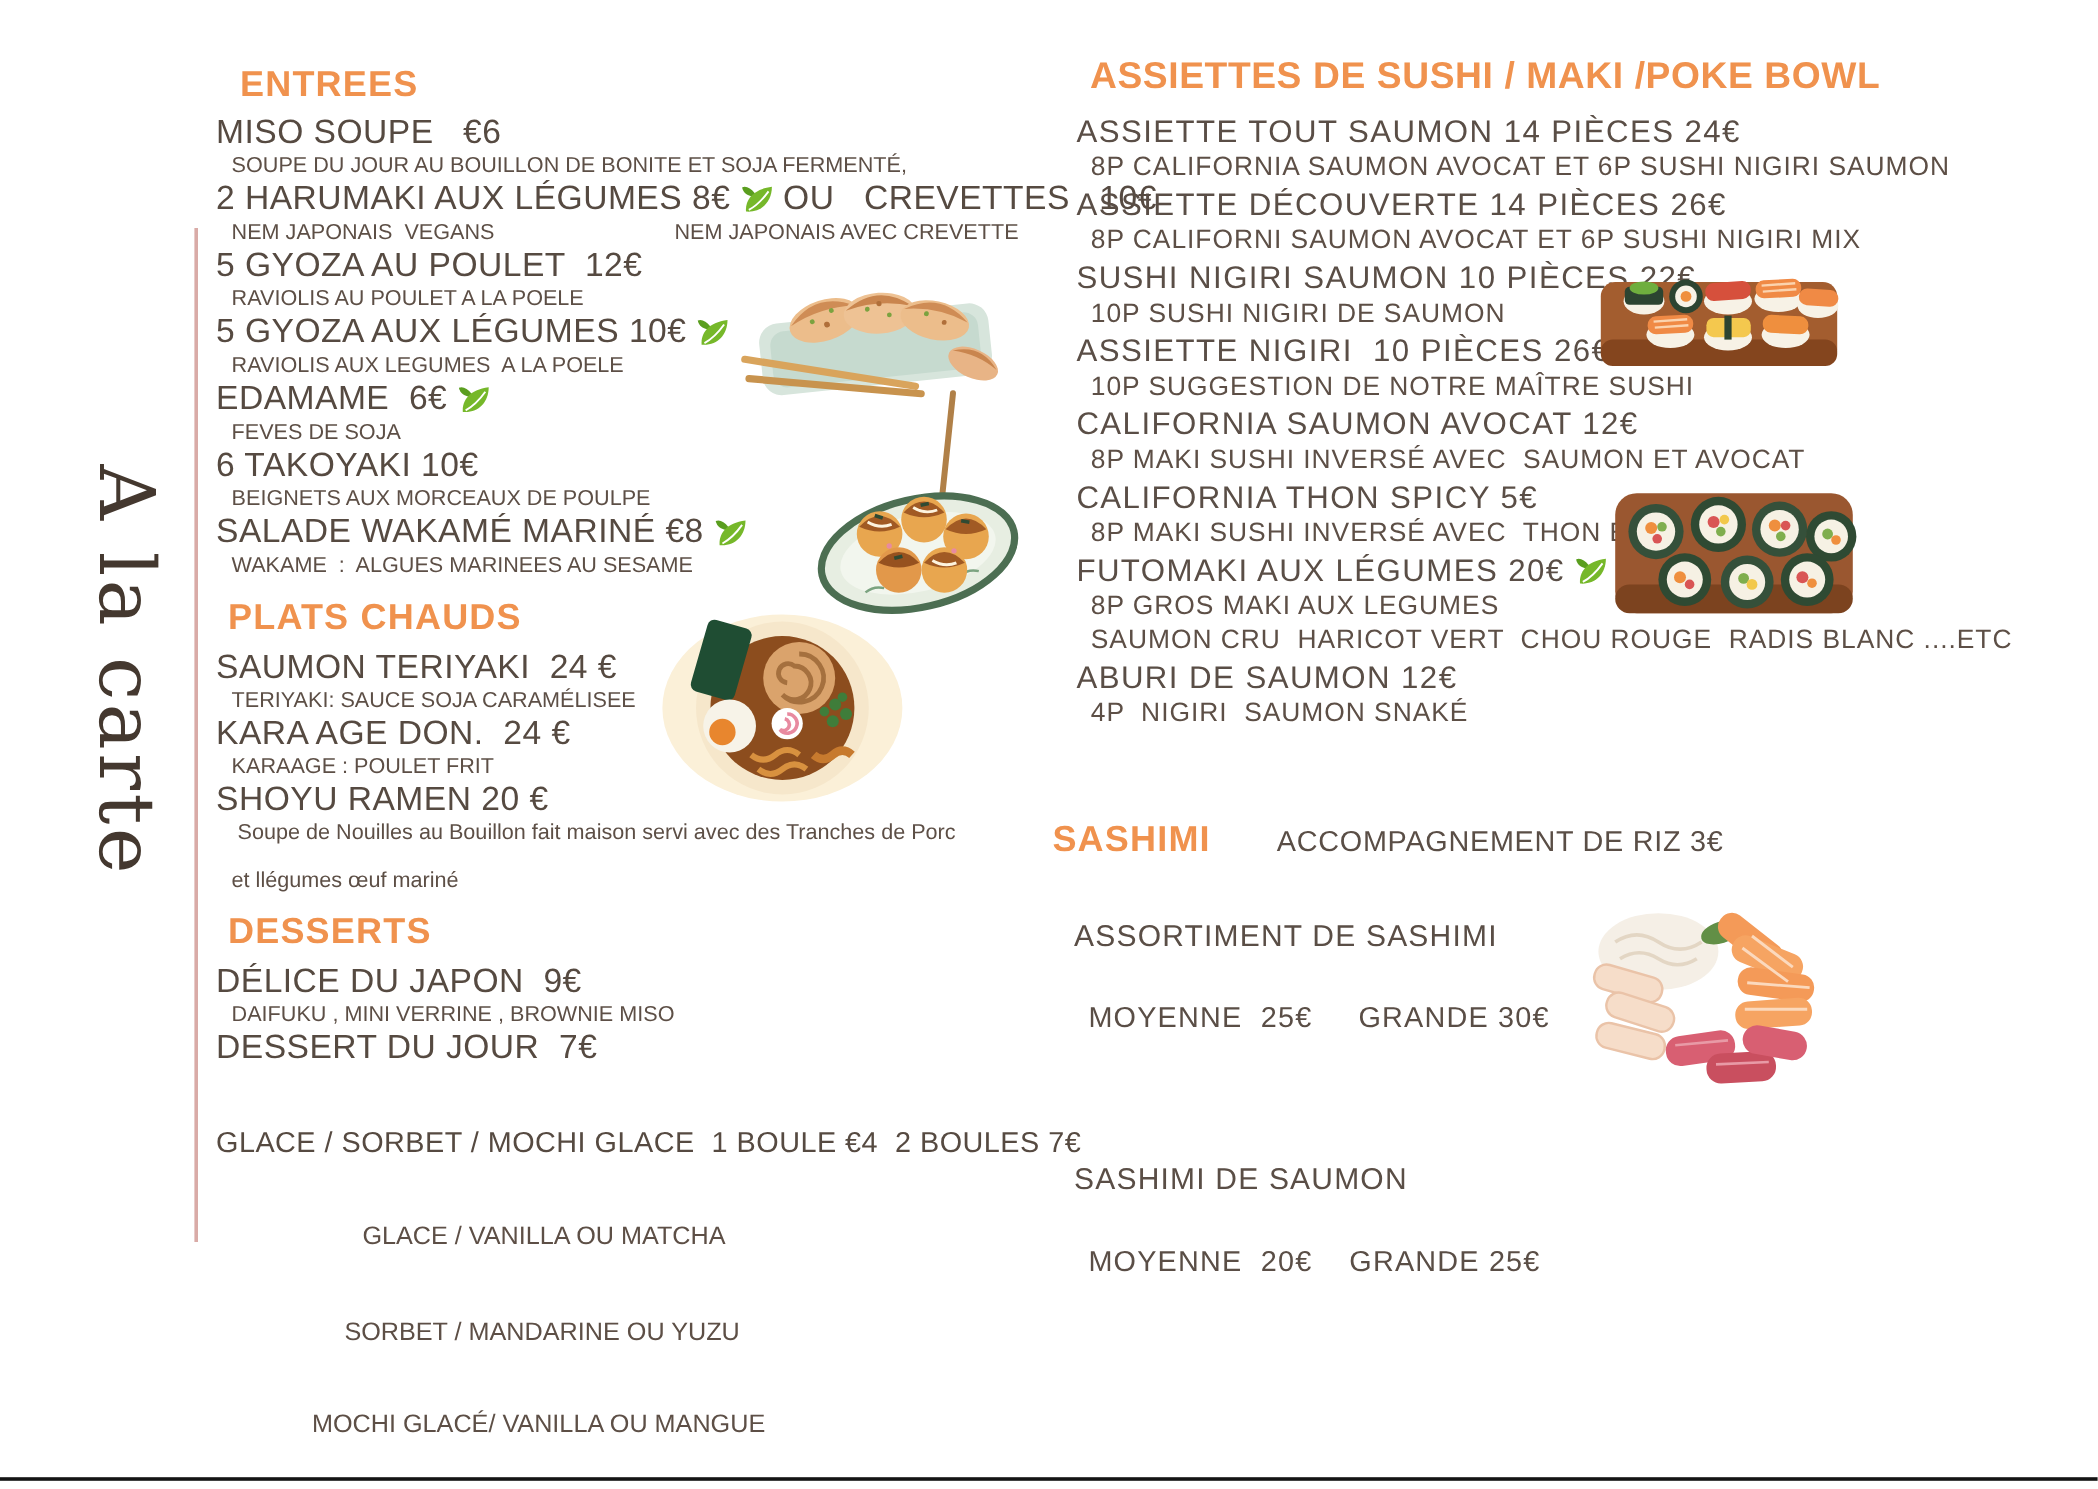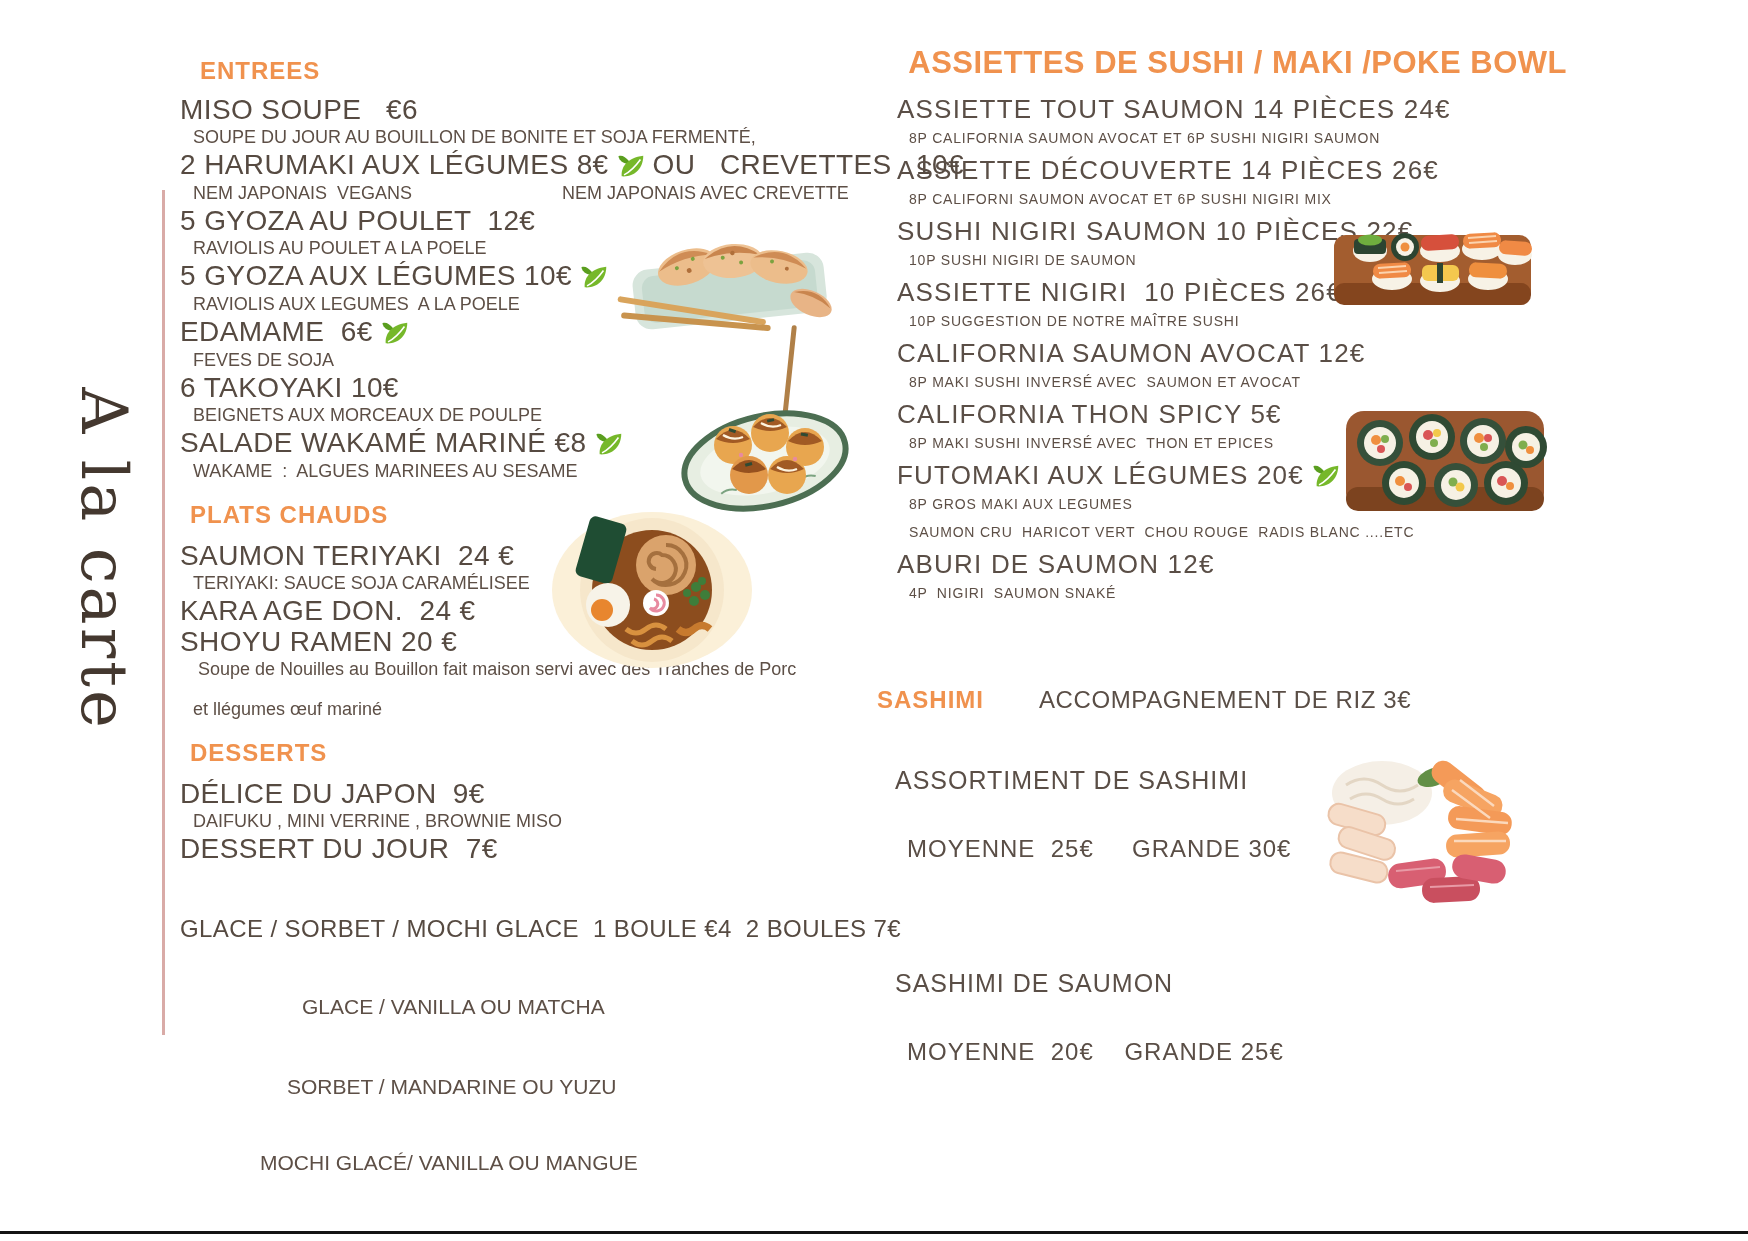--- a/index.html
+++ b/index.html
@@ -30,39 +30,39 @@
   .rose-line{position:absolute;left:162px;top:190px;width:3px;height:845px;background:var(--rose);}
   .bottom-rule{position:absolute;left:0;top:1231px;width:1748px;height:3px;background:#141414;}
 
   
   .col{position:absolute;}
   .col-left{left:180px;top:45px;width:710px;}
   .col-right{left:877px;top:45px;width:690px;}
 
   .sec-title{
     margin:0;font-weight:800;color:var(--accent);
-    font-size:24px;line-height:36px;letter-spacing:1px;white-space:pre;
+    font-size:30px;line-height:36px;letter-spacing:1px;white-space:pre;
   }
   #sec-entrees .sec-title{margin:8px 0 6px 20px;}
   #sec-plats .sec-title{margin:14px 0 8px 10px;}
   #sec-desserts .sec-title{margin:14px 0 8px 10px;}
   .col-right > .sec-title{font-size:31px;letter-spacing:0.5px;margin:0 0 12px 0;text-align:right;}
 
   .item{white-space:pre;}
   .col-left .item{margin-bottom:1px;}
   .col-right .items{padding-left:20px;}
   .col-right .item{margin-bottom:3px;}
 
   .name{white-space:pre;color:var(--ink);}
   .col-left .name{font-size:28px;line-height:30px;letter-spacing:0.4px;}
   .col-right .name{font-size:26px;line-height:33px;letter-spacing:1.2px;color:var(--ink-right);}
 
   .desc{white-space:pre;color:var(--ink-desc);}
   .col-left .desc{font-size:18px;line-height:24px;padding-left:13px;}
-  .col-right .desc{font-size:14px;line-height:25px;padding-left:12px;letter-spacing:0.8px;}
+  .col-right .desc{font-size:22px;line-height:25px;padding-left:12px;letter-spacing:0.8px;}
   .desc + .desc{margin-top:16px;}
   .desc2{margin-left:150px;}
 
   .leaf{width:30px;height:30px;vertical-align:-7px;margin:0 6px 0 8px;}
 
   
   .glace{margin-top:14px;white-space:pre;}
   .glace .g1{font-size:24px;line-height:30px;color:var(--ink);letter-spacing:0.4px;}
   .glace .g2,.glace .g3,.glace .g4{font-size:21px;line-height:26px;color:var(--ink-desc);}
   .glace .g2{padding-left:122px;margin-top:14px;}
@@ -117,21 +117,21 @@
                 <path d="M5 27 C4 17,11 7,28 5 C28 18,19 28,5 27 Z" fill="#76b82a"></path>
                 <path d="M7.5 25.5 C14 22,20 16,25 9" stroke="#ffffff" stroke-width="1.7" fill="none"></path>
               </svg></div><div class="desc"><span>WAKAME  :  ALGUES MARINEES AU SESAME</span></div></div>
         </div>
     </section>
 
     <section id="sec-plats">
       <h2 class="sec-title">PLATS CHAUDS</h2>
       <div class="items">
           <div class="item"><div class="name"><span>SAUMON TERIYAKI  24 €</span></div><div class="desc"><span>TERIYAKI: SAUCE SOJA CARAMÉLISEE</span></div></div>
-          <div class="item"><div class="name"><span>KARA AGE DON.  24 €</span></div></div>
+          <div class="item"><div class="name"><span>KARA AGE DON.  24 €</span></div><div class="desc"><span>KARAAGE : POULET FRIT</span></div></div>
           <div class="item"><div class="name"><span>SHOYU RAMEN 20 €</span></div><div class="desc"><span> Soupe de Nouilles au Bouillon fait maison servi avec des Tranches de Porc</span></div><div class="desc"><span>et llégumes œuf mariné</span></div></div>
         </div>
     </section>
 
     <section id="sec-desserts">
       <h2 class="sec-title">DESSERTS</h2>
       <div class="items">
           <div class="item"><div class="name"><span>DÉLICE DU JAPON  9€</span></div><div class="desc"><span>DAIFUKU , MINI VERRINE , BROWNIE MISO</span></div></div>
           <div class="item"><div class="name"><span>DESSERT DU JOUR  7€</span></div></div>
         </div>

